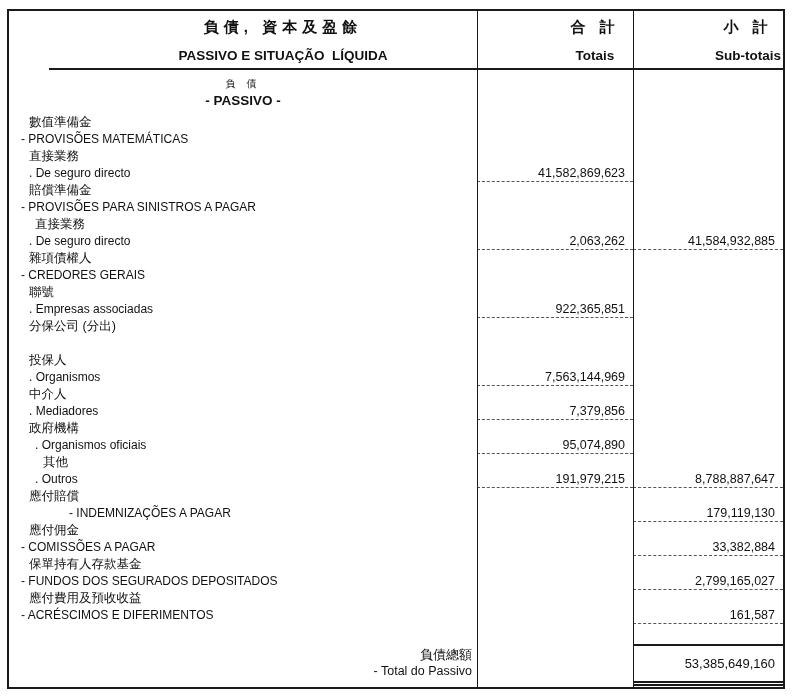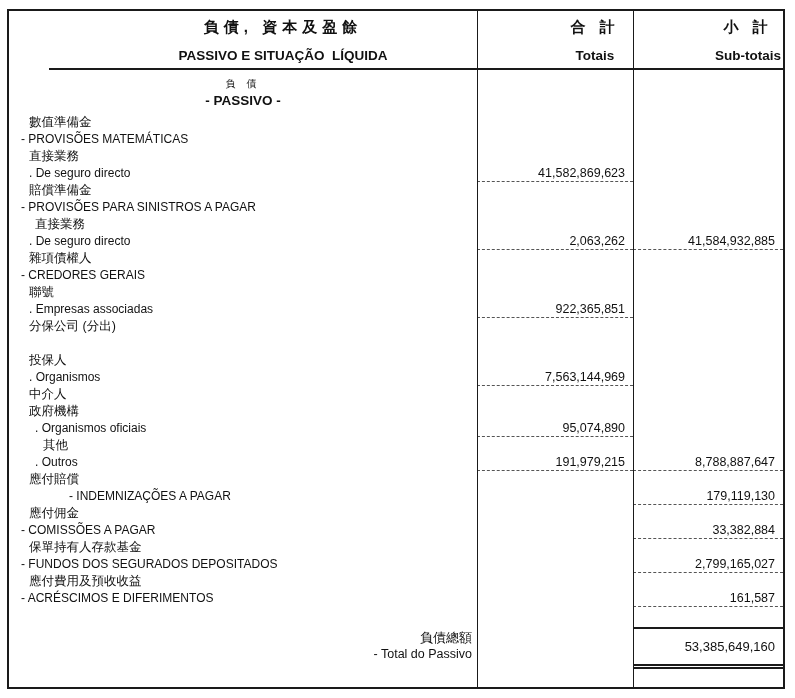--- a/index.html
+++ b/index.html
@@ -229,20 +229,25 @@
           <div class="cell label pt" style="padding-left: 20px;">. Organismos</div>
           <div class="cell num dash">7,563,144,969</div>
           <div class="cell num"></div>
         </div>
         <div class="row">
           <div class="cell label zh" style="padding-left: 20px;">中介人</div>
           <div class="cell num"></div>
           <div class="cell num"></div>
         </div>
         <div class="row">
+          <div class="cell label pt" style="padding-left: 20px;">. Mediadores</div>
+          <div class="cell num dash">7,379,856</div>
+          <div class="cell num"></div>
+        </div>
+        <div class="row">
           <div class="cell label zh" style="padding-left: 20px;">政府機構</div>
           <div class="cell num"></div>
           <div class="cell num"></div>
         </div>
         <div class="row">
           <div class="cell label pt" style="padding-left: 26px;">. Organismos oficiais</div>
           <div class="cell num dash">95,074,890</div>
           <div class="cell num"></div>
         </div>
         <div class="row">

